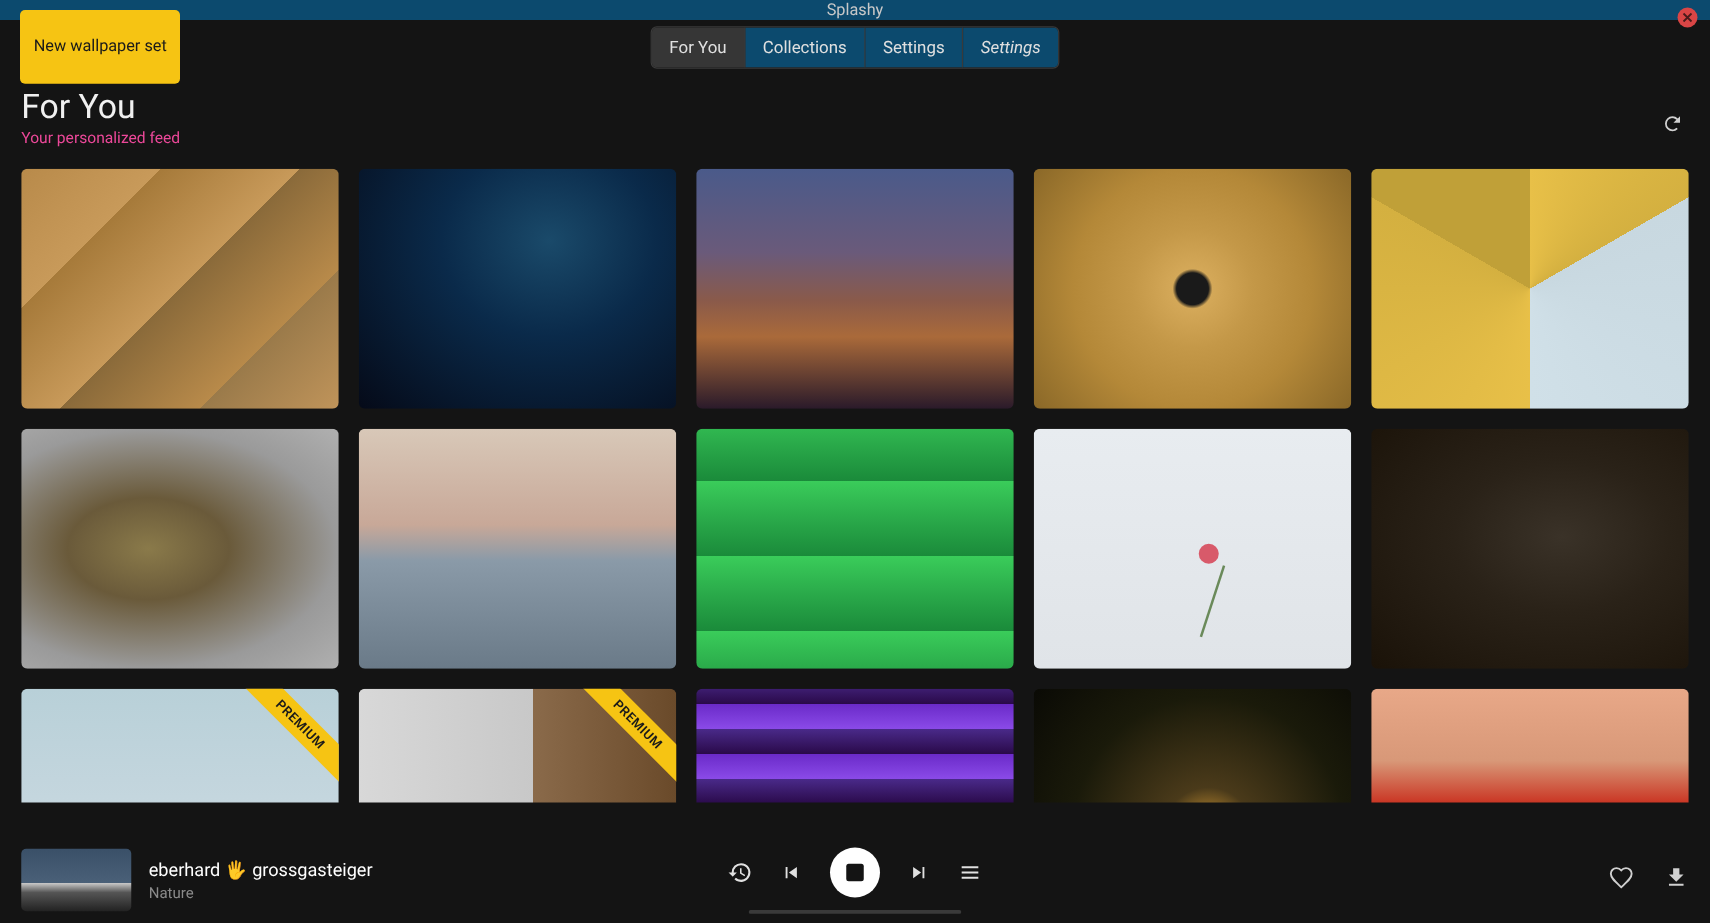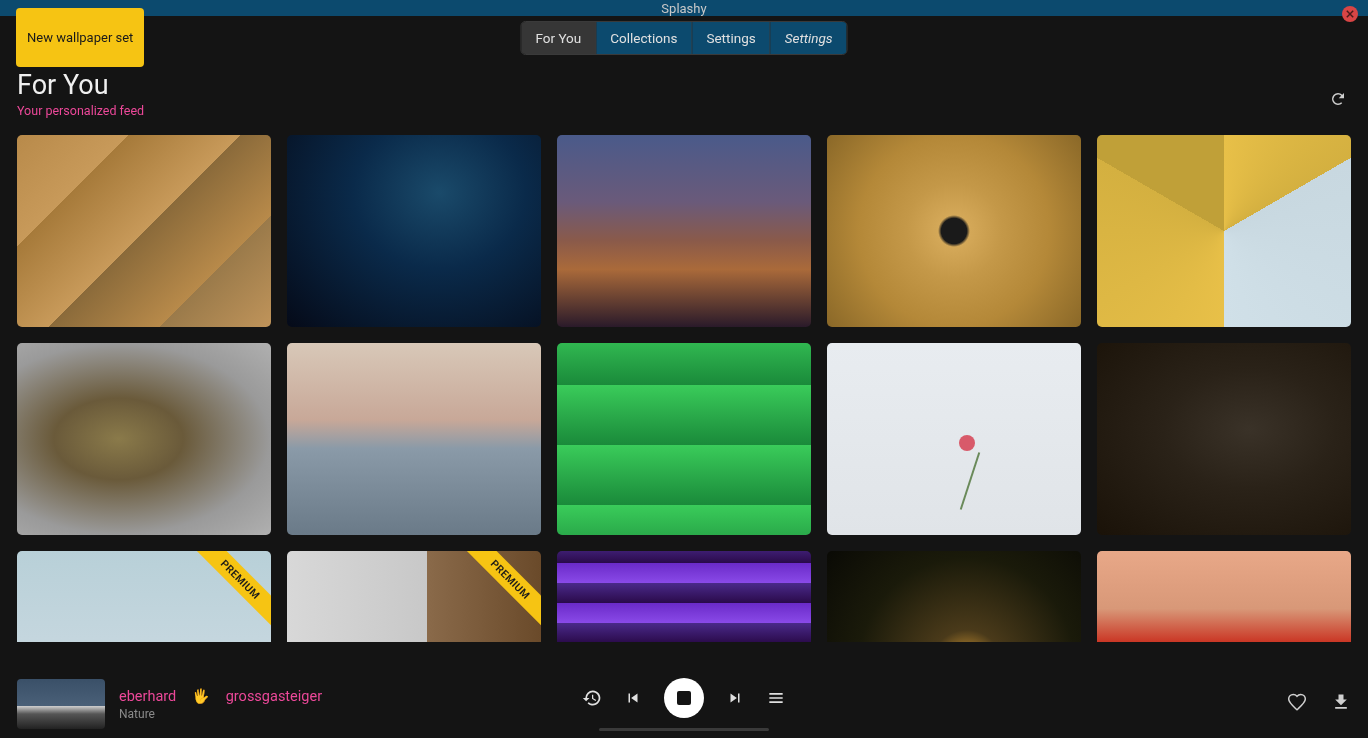--- a/index.html
+++ b/index.html
@@ -122,21 +122,21 @@
       padding: 0 17px;
     }
     .player-thumb {
       width: 88px;
       height: 50px;
       border-radius: 4px;
       background: linear-gradient(180deg, #3a5068 0%, #4a6078 55%, #c8c8c8 55%, #555 70%, #222 100%);
       flex-shrink: 0;
     }
     .player-info { margin-left: 14px; flex: 0 0 auto; }
-    .player-title { font-size: 14.5px; color: #ec4899; display: flex; align-items: center; gap: 16px; text-align: center; }
+    .player-title { font-size: 14.5px; color: #ffffff; display: flex; align-items: center; gap: 4px; text-align: center; }
     .player-sub { font-size: 12px; color: #8a8a8a; margin-top: 2px; }
     .player-controls {
       position: absolute;
       left: 50%;
       transform: translateX(-50%);
       display: flex;
       flex-direction: column;
       align-items: center;
       gap: 8px;
     }

